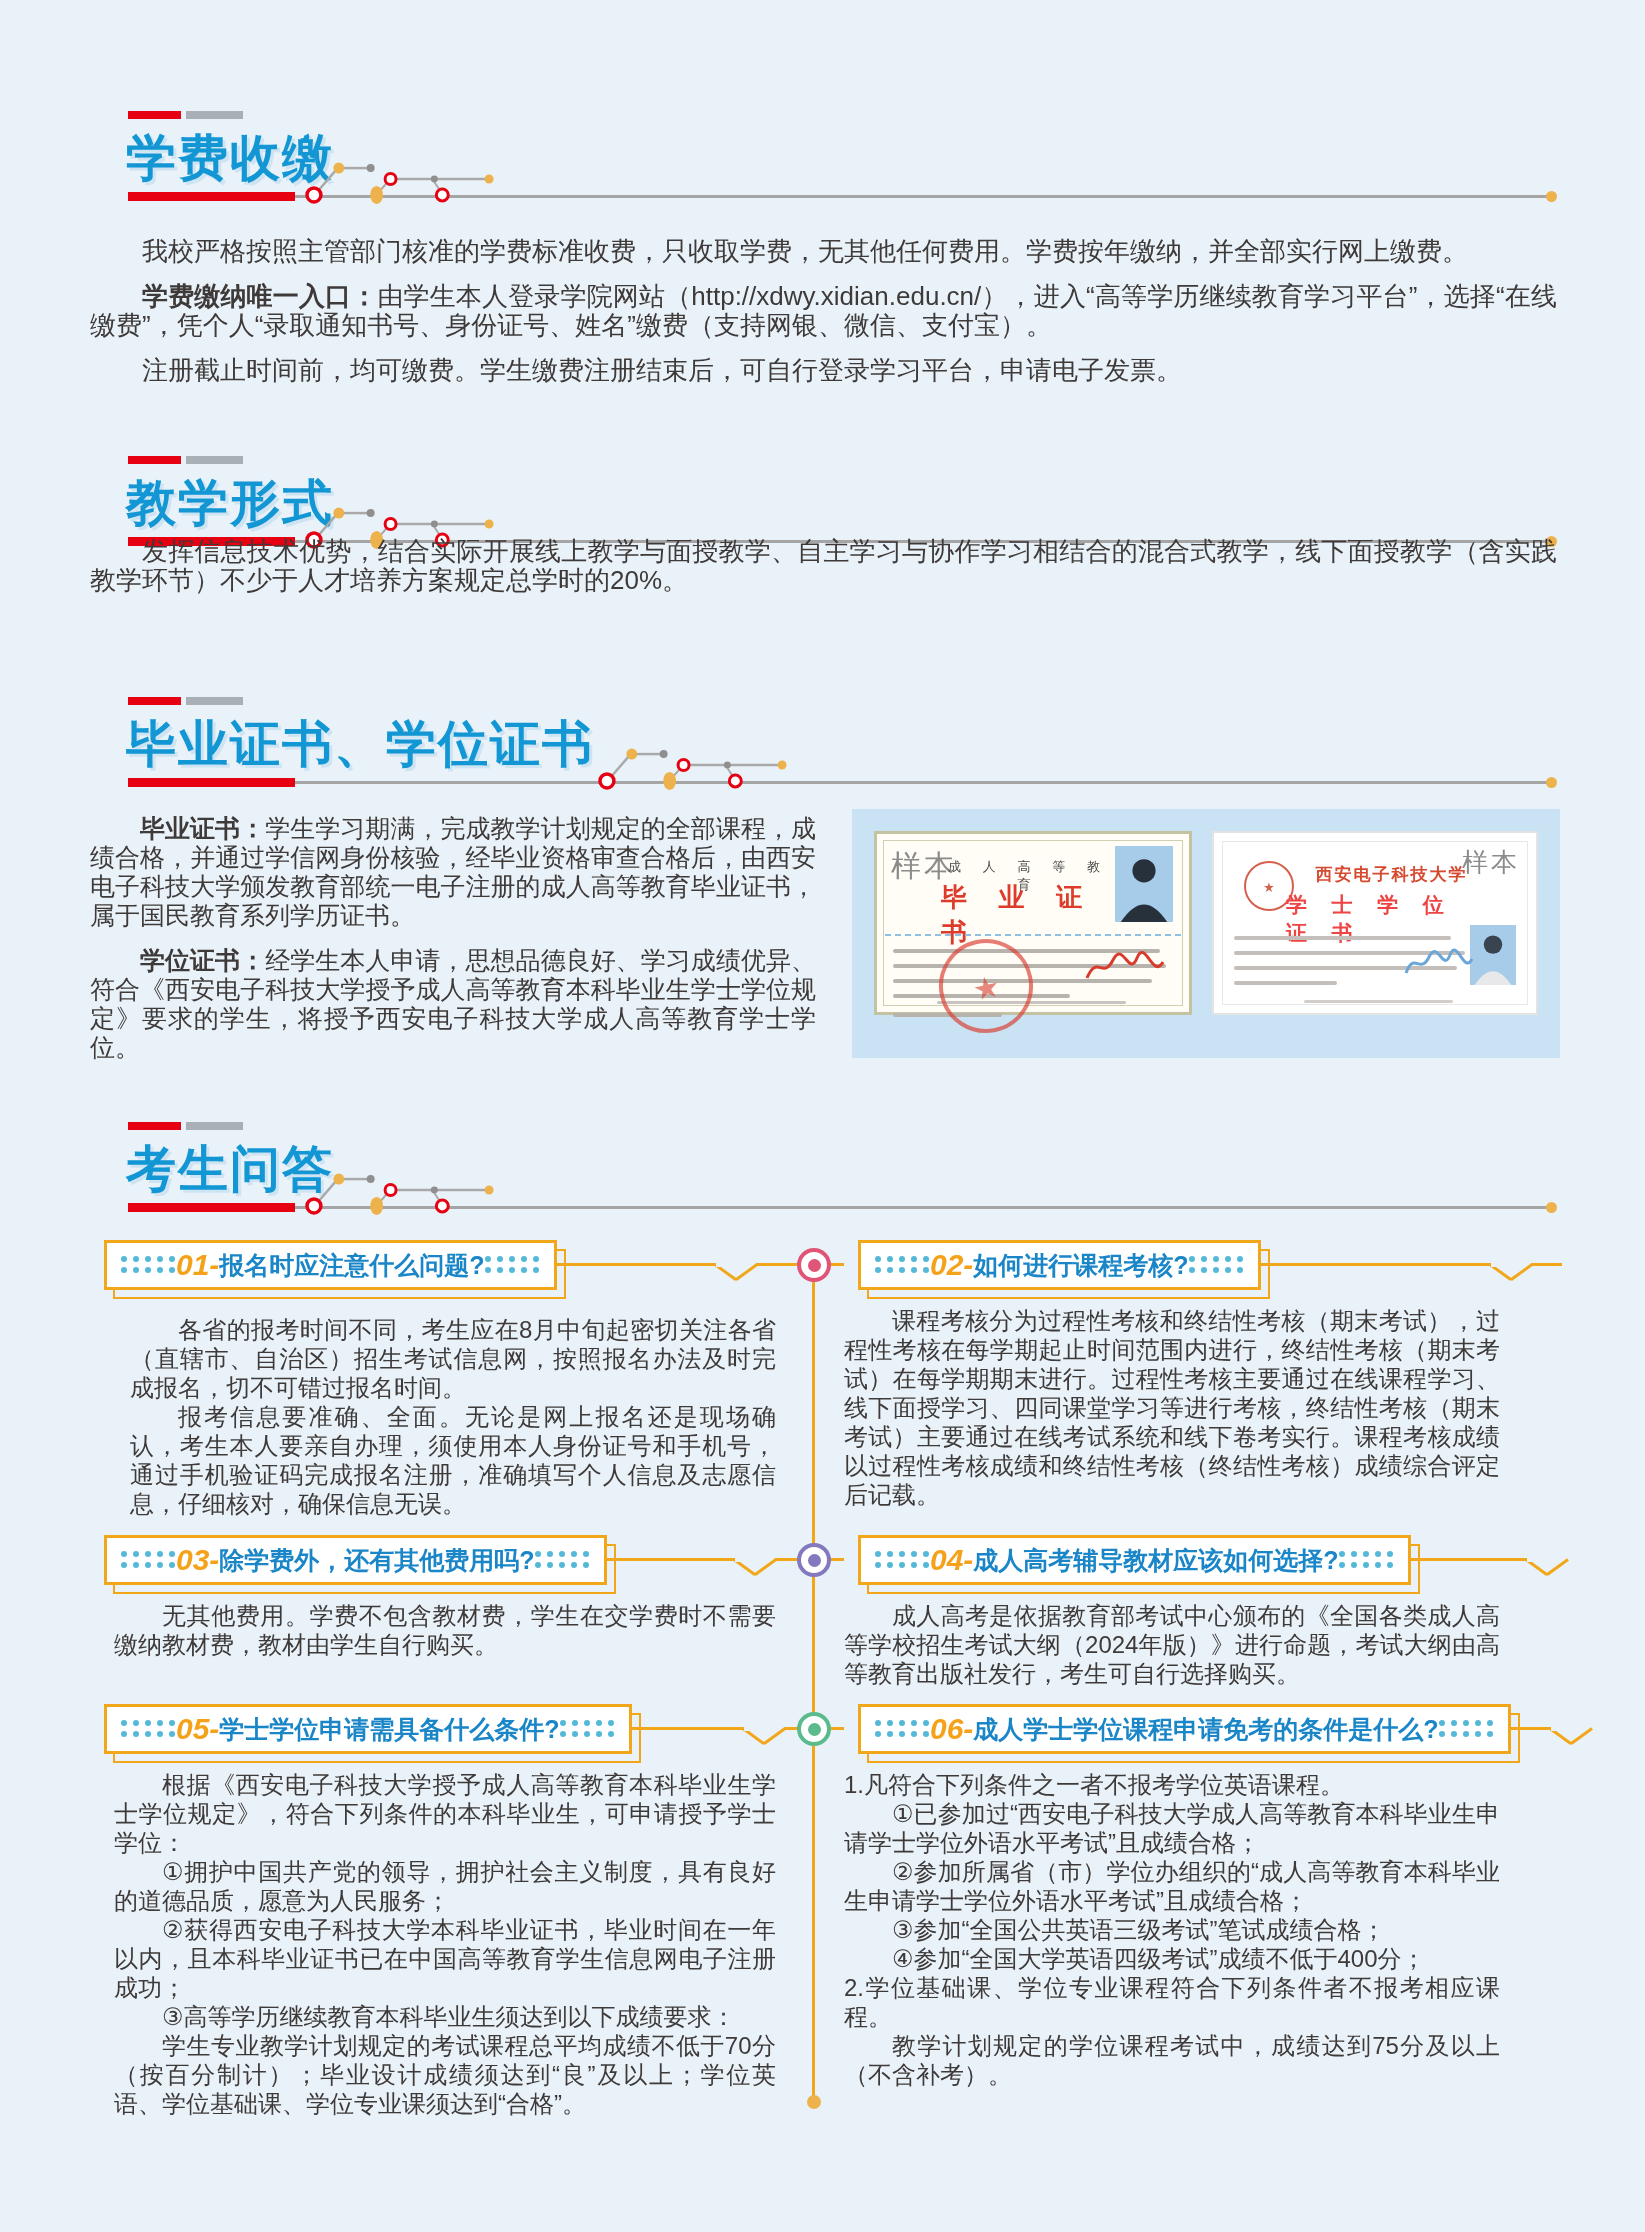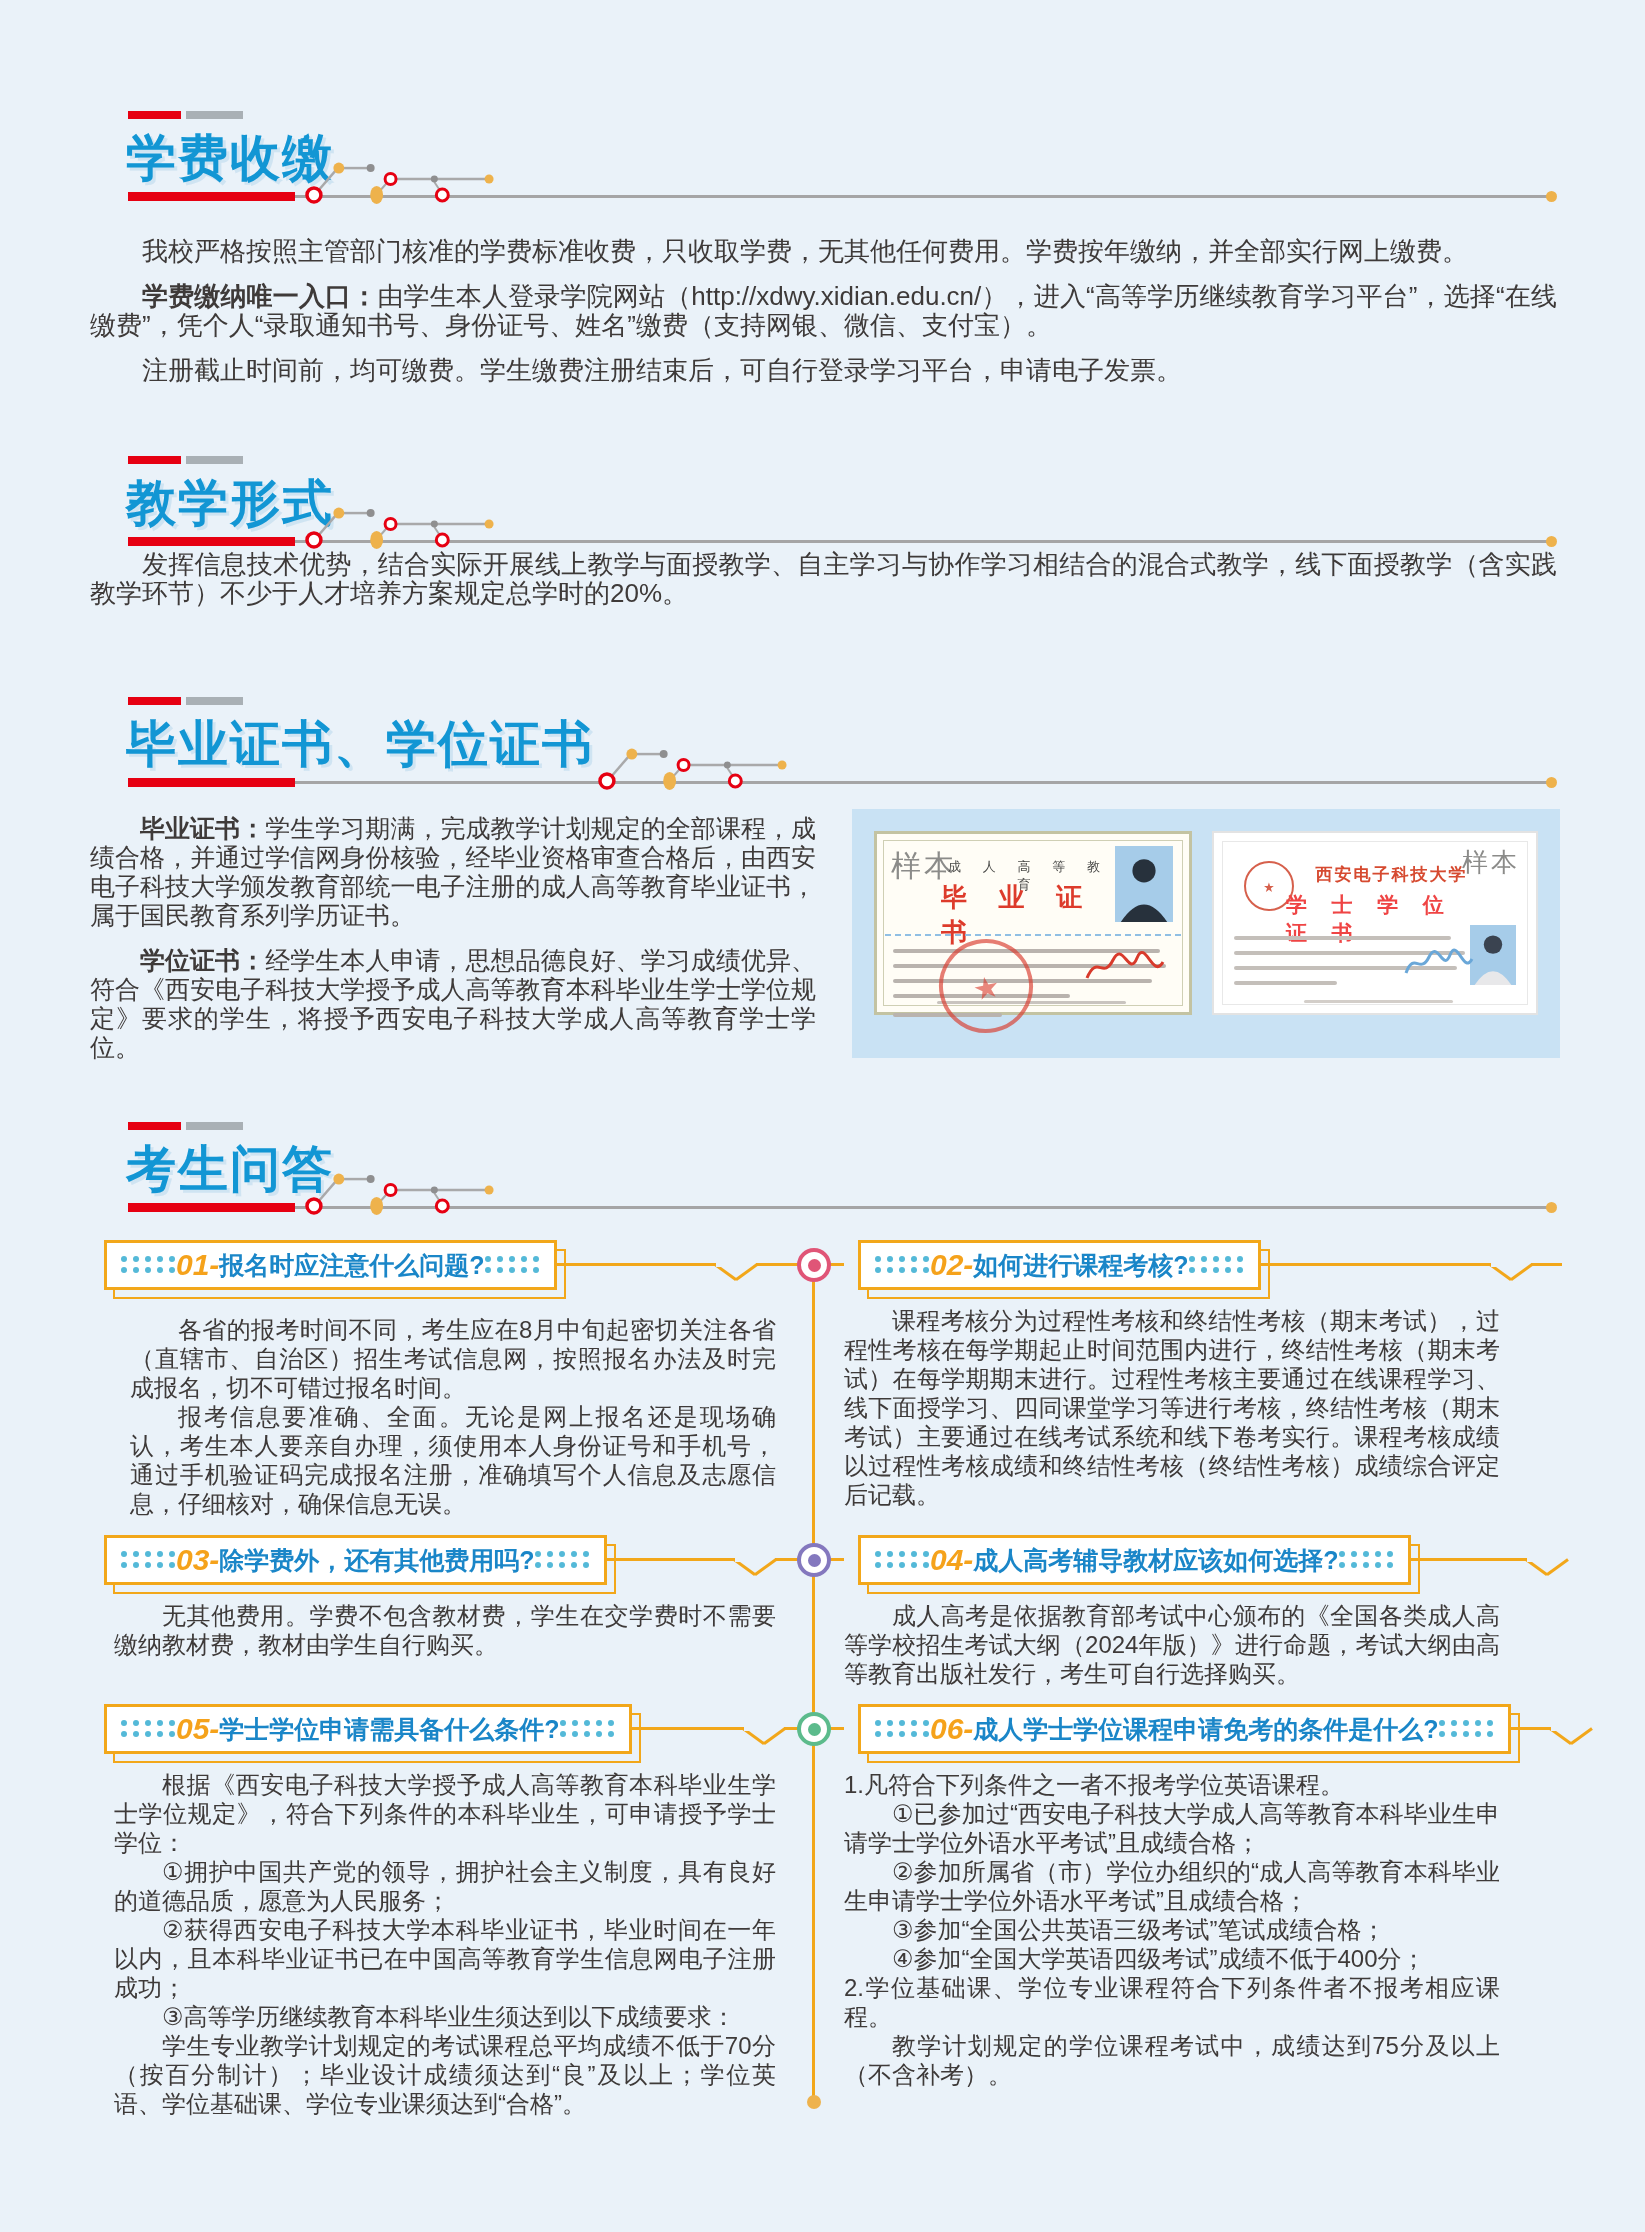--- a/index.html
+++ b/index.html
@@ -137,21 +137,21 @@
   <circle cx="35" cy="10" r="5.5" fill="#eeb24c"></circle>
   <circle cx="67" cy="10" r="4" fill="#8f8f90"></circle>
   <ellipse cx="73" cy="37" rx="6.5" ry="9" fill="#eeb24c"></ellipse>
   <circle cx="87" cy="21" r="5.5" fill="#fff" stroke="#e60012" stroke-width="3"></circle>
   <circle cx="131" cy="21" r="3.5" fill="#8f8f90"></circle>
   <circle cx="139" cy="37" r="6" fill="#fff" stroke="#e60012" stroke-width="3"></circle>
   <circle cx="186" cy="21" r="4.5" fill="#eeb24c"></circle>
         </svg>
       </div>
   </div>
-  <div class="flow" id="t2" style="top:550px;width:1467px">
+  <div class="flow" id="t2" style="top:537px;width:1467px">
     <p>发挥信息技术优势，结合实际开展线上教学与面授教学、自主学习与协作学习相结合的混合式教学，线下面授教学（含实践教学环节）不少于人才培养方案规定总学时的20%。</p>
   </div>
 
   <div class="sec" style="top:697px">
     <div class="minibars">
         <span class="b1"></span>
         <span class="b2"></span>
       </div>
     <div class="sec-title">毕业证书、学位证书</div>
     <div class="rule">

